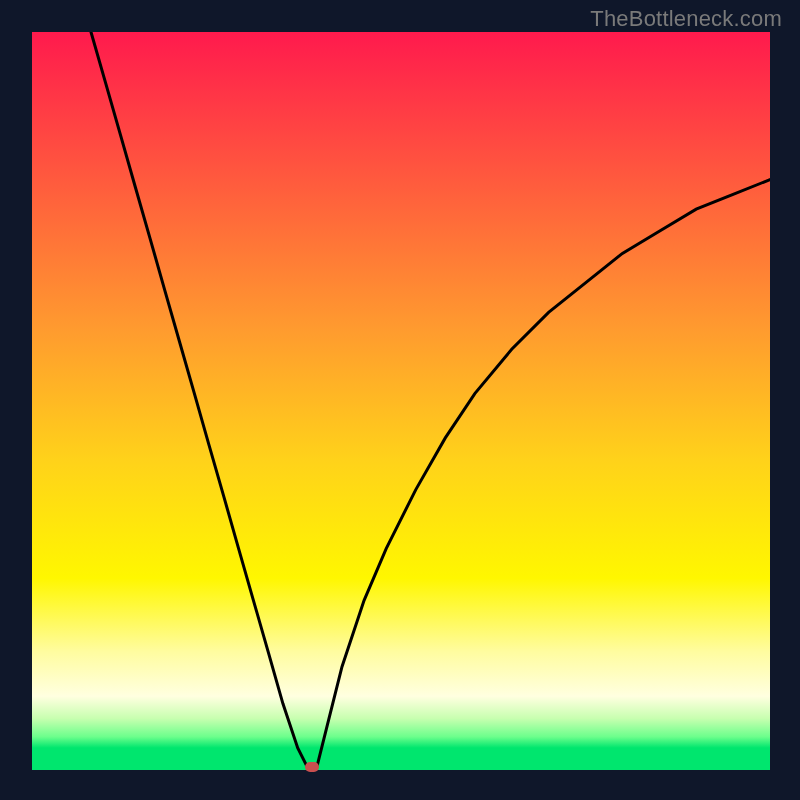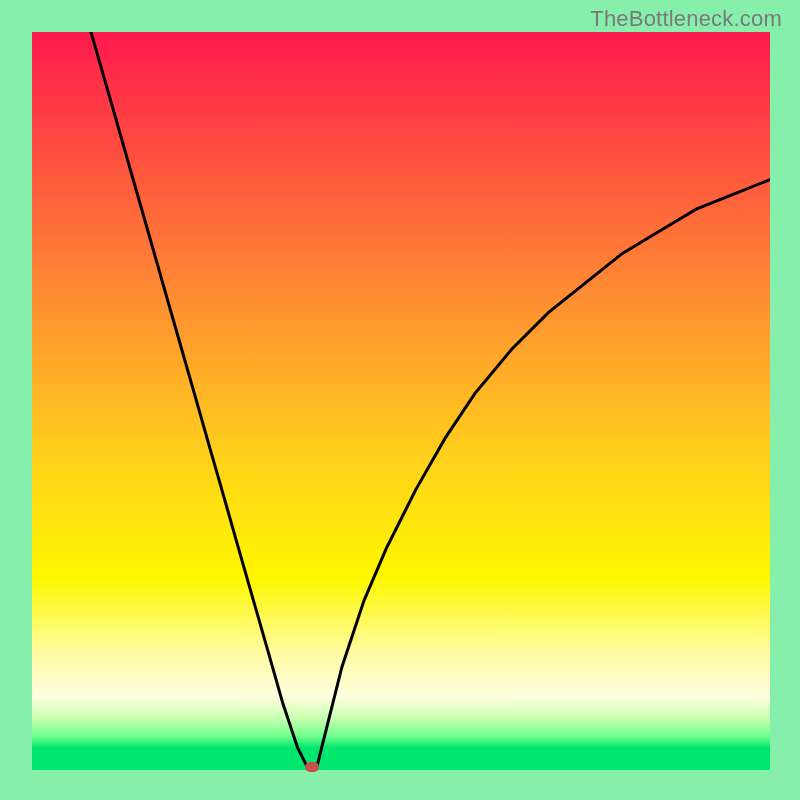--- a/index.html
+++ b/index.html
@@ -10,21 +10,21 @@
     background: #000;
     overflow: hidden;
     font-family: Arial, Helvetica, sans-serif;
   }
   .frame {
     position: absolute;
     left: 0;
     top: 0;
     width: 800px;
     height: 800px;
-    background: #86efac;
+    background: #0f172a;
   }
   .plot {
     position: absolute;
     left: 32px;
     top: 32px;
     width: 738px;
     height: 738px;
     background: linear-gradient(to bottom,
       #ff1a4d 0%,
       #ff3a45 10%,

